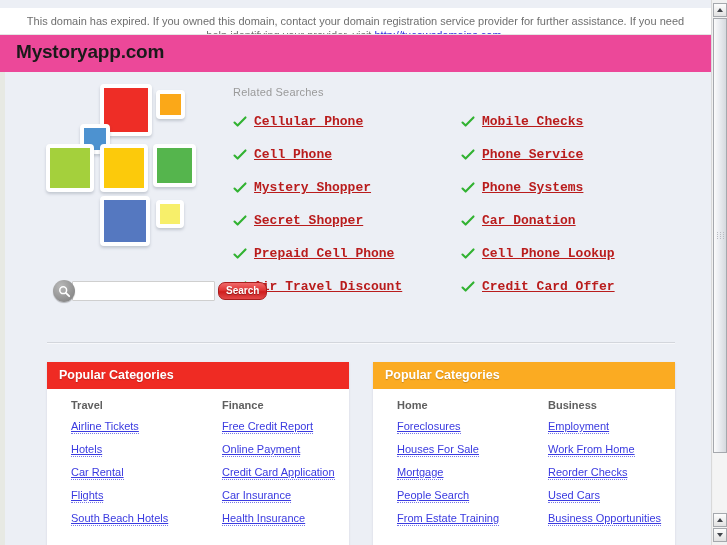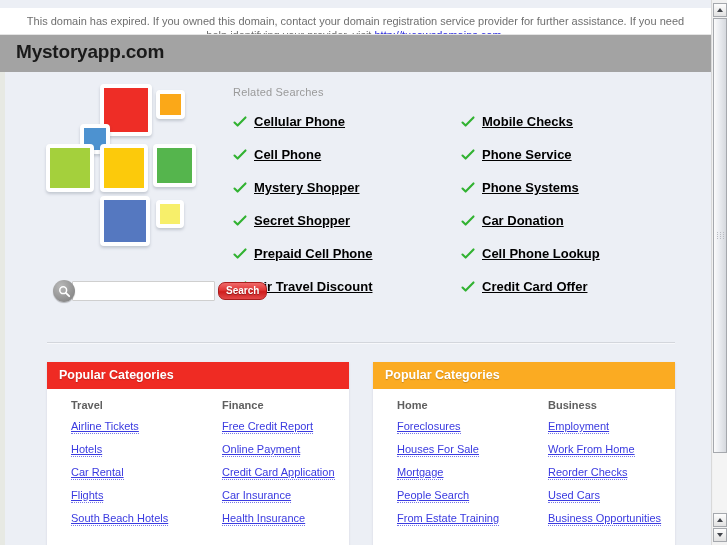--- a/index.html
+++ b/index.html
@@ -33,21 +33,21 @@
     color: #2b2bdd;
     text-decoration: underline;
   }
 
   
   #site-header {
     position: absolute;
     left: 0; top: 34px;
     width: 711px;
     height: 38px;
-    background: #a3a3a3;
+    background: #ec4899;
     border-top: 1px solid #e4e4e4;
     box-sizing: border-box;
   }
   #site-title {
     position: absolute;
     left: 16px; top: 6px;
     font-size: 19px;
     font-weight: bold;
     color: #1a1a1a;
     letter-spacing: -0.2px;
@@ -100,26 +100,27 @@
     height: 33px;
   }
   .check {
     width: 14px; height: 14px;
     margin-right: 7px;
     flex: 0 0 auto;
     position: relative;
   }
   .check svg { display:block; }
   .rs-link {
-    color: #000000;
+    color: #b91c1c;
     font-size: 13px;
     font-weight: bold;
     text-decoration: underline;
     white-space: nowrap;
     cursor: pointer;
+    font-family: Liberation Mono, monospace;
   }
 
   
   #search-row {
     position: absolute;
     left: 48px; top: 208px;
     display: flex;
     align-items: center;
   }
   #search-icon-btn {

